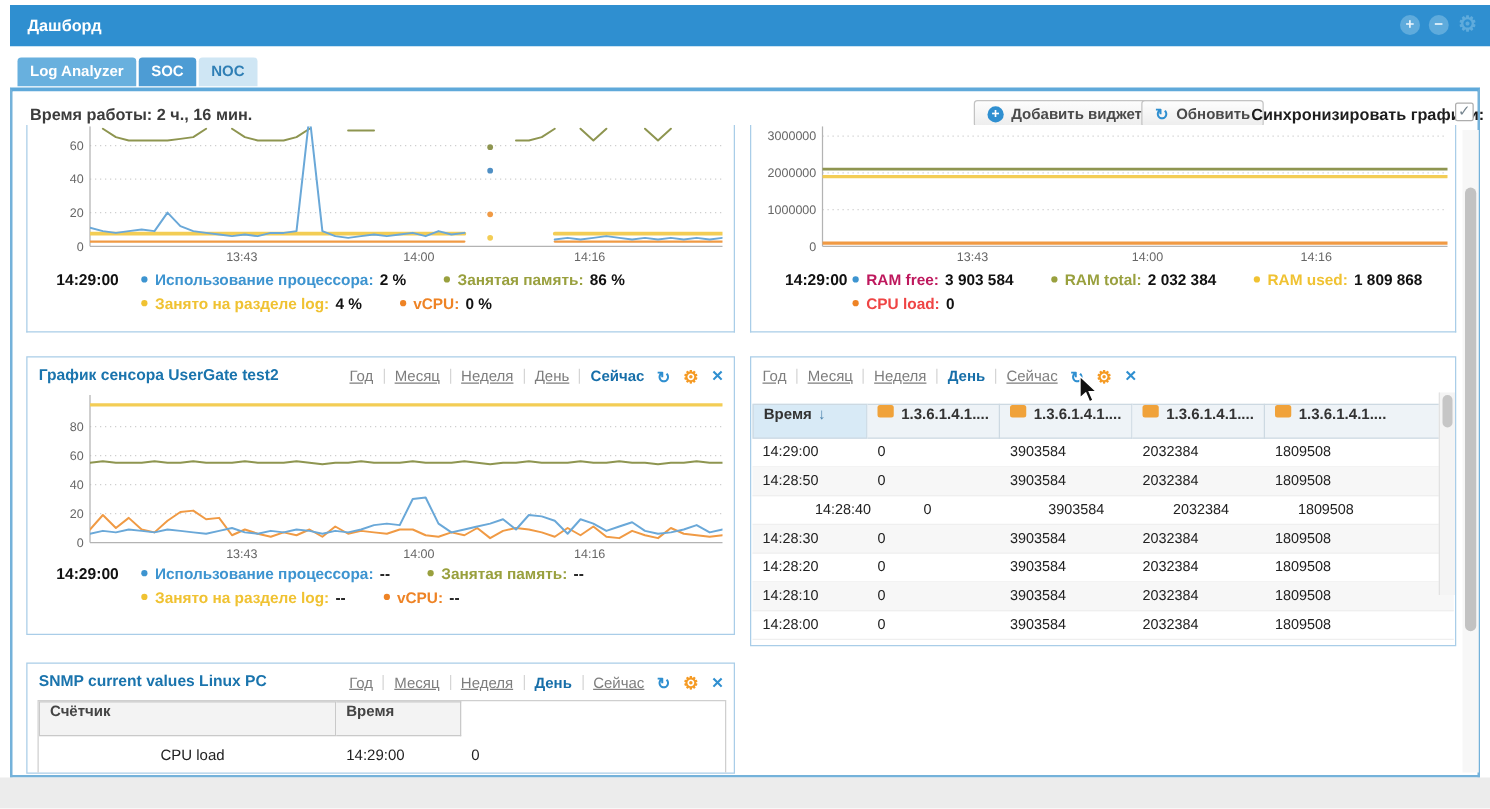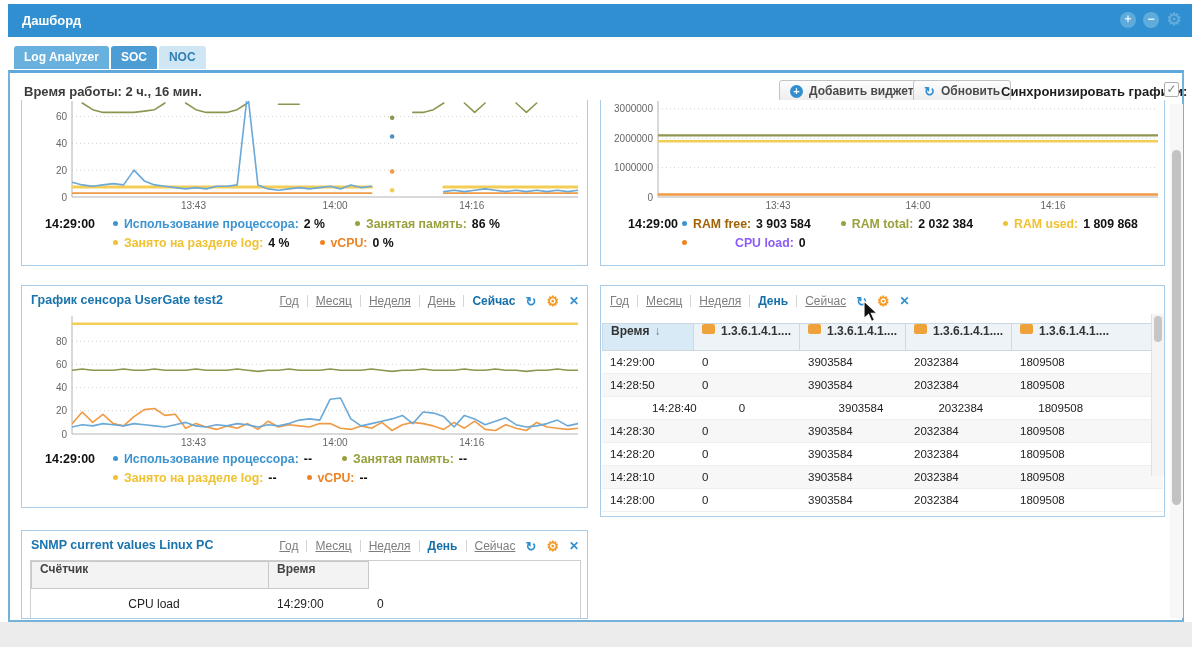--- a/index.html
+++ b/index.html
@@ -208,38 +208,38 @@
           <span class="lval">0 %</span>
         </span>
       </div>
     </div>
 
   <div class="ltime" style="left:628px;top:217px;" id="ltime-ram">14:29:00</div>
   <div class="llines" style="left:682px;top:214px;" id="llines-ram">
       <div class="lline">
         <span class="litem">
           <span class="ldot" style="background: rgb(61, 148, 208);"></span>
-          <span class="llab" style="color: #a16207;">RAM free:</span>
+          <span class="llab" style="color: #be185d;">RAM free:</span>
           <span class="lval">3 903 584</span>
         </span>
         <span class="litem">
           <span class="ldot" style="background: rgb(153, 160, 62);"></span>
           <span class="llab" style="color: rgb(153, 160, 62);">RAM total:</span>
           <span class="lval">2 032 384</span>
         </span>
         <span class="litem">
           <span class="ldot" style="background: rgb(240, 194, 50);"></span>
           <span class="llab" style="color: rgb(240, 194, 50);">RAM used:</span>
           <span class="lval">1 809 868</span>
         </span>
       </div>
       <div class="lline">
         <span class="litem">
           <span class="ldot" style="background: rgb(238, 131, 37);"></span>
-          <span class="llab" style="color: #8b5cf6; margin-left: 42px;">CPU load:</span>
+          <span class="llab" style="color: #ef4444;">CPU load:</span>
           <span class="lval">0</span>
         </span>
       </div>
     </div>
 
   <div class="widget" style="left:21px;top:285px;width:567px;height:223px;">
     <div class="whead">
       <div class="wtitle2">График сенсора UserGate test2</div>
       <div class="wlinks" id="links-sensor">
           <a class="tlink">Год</a>

